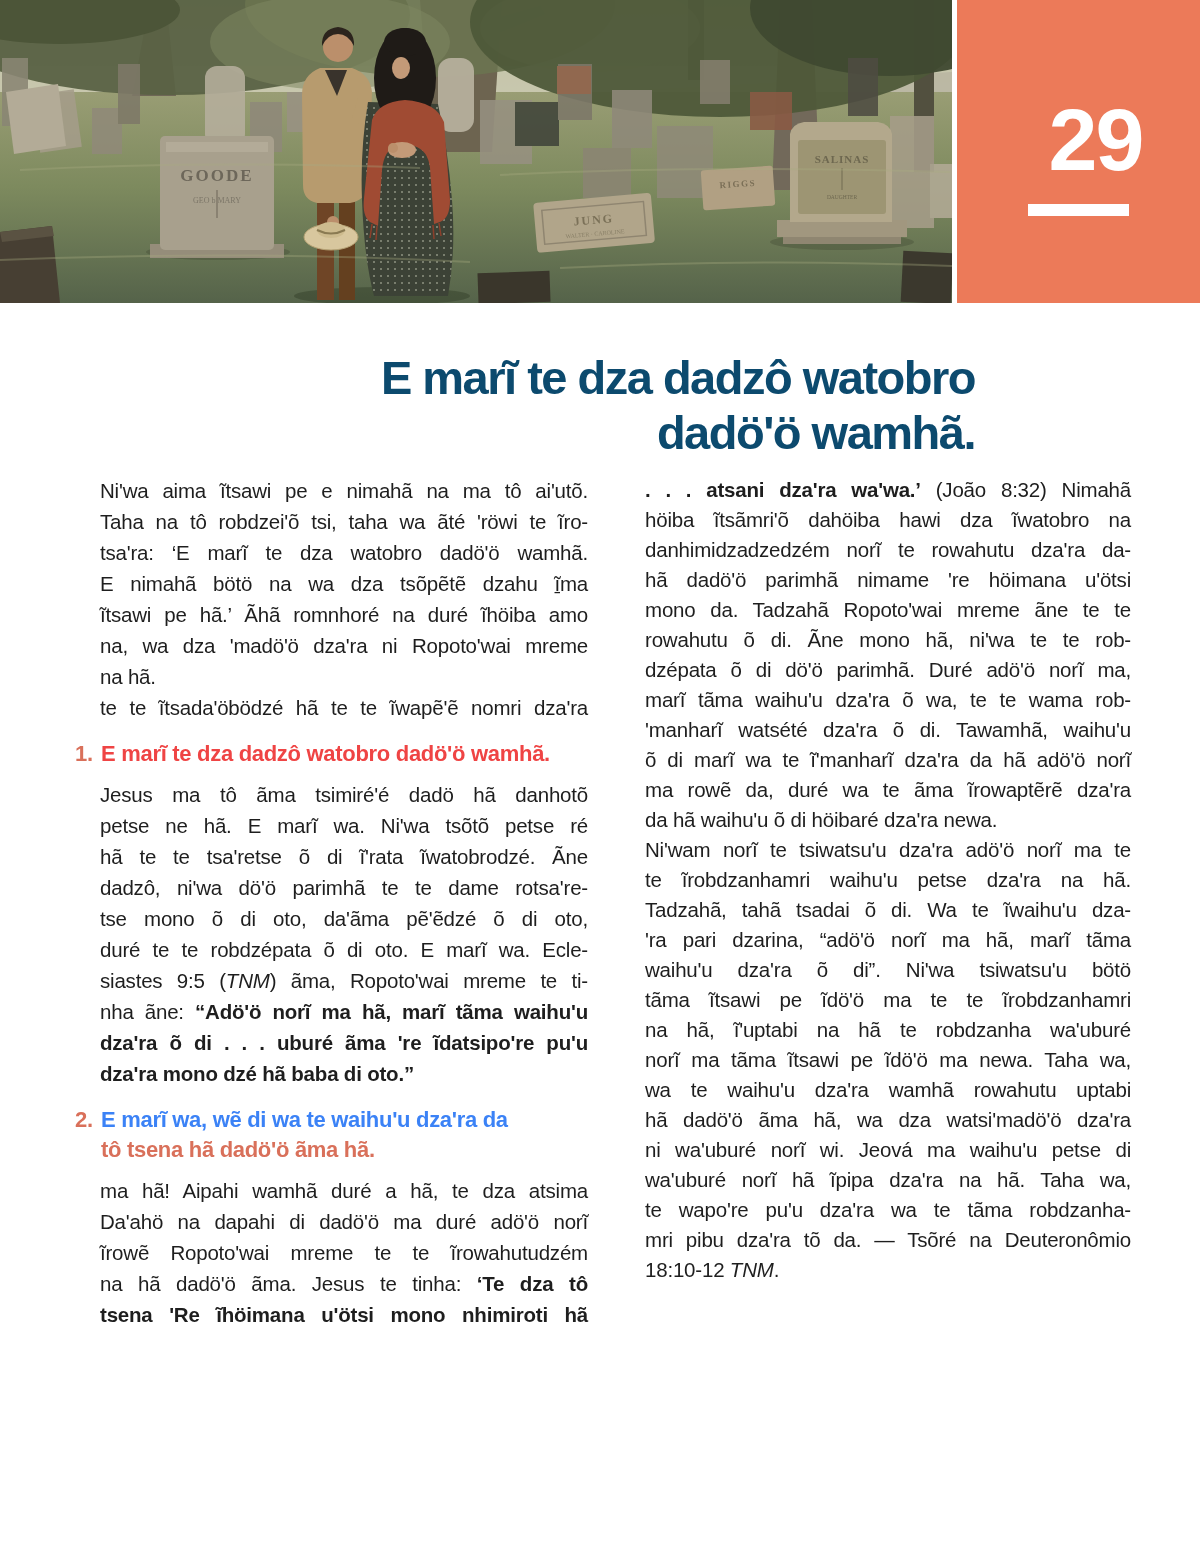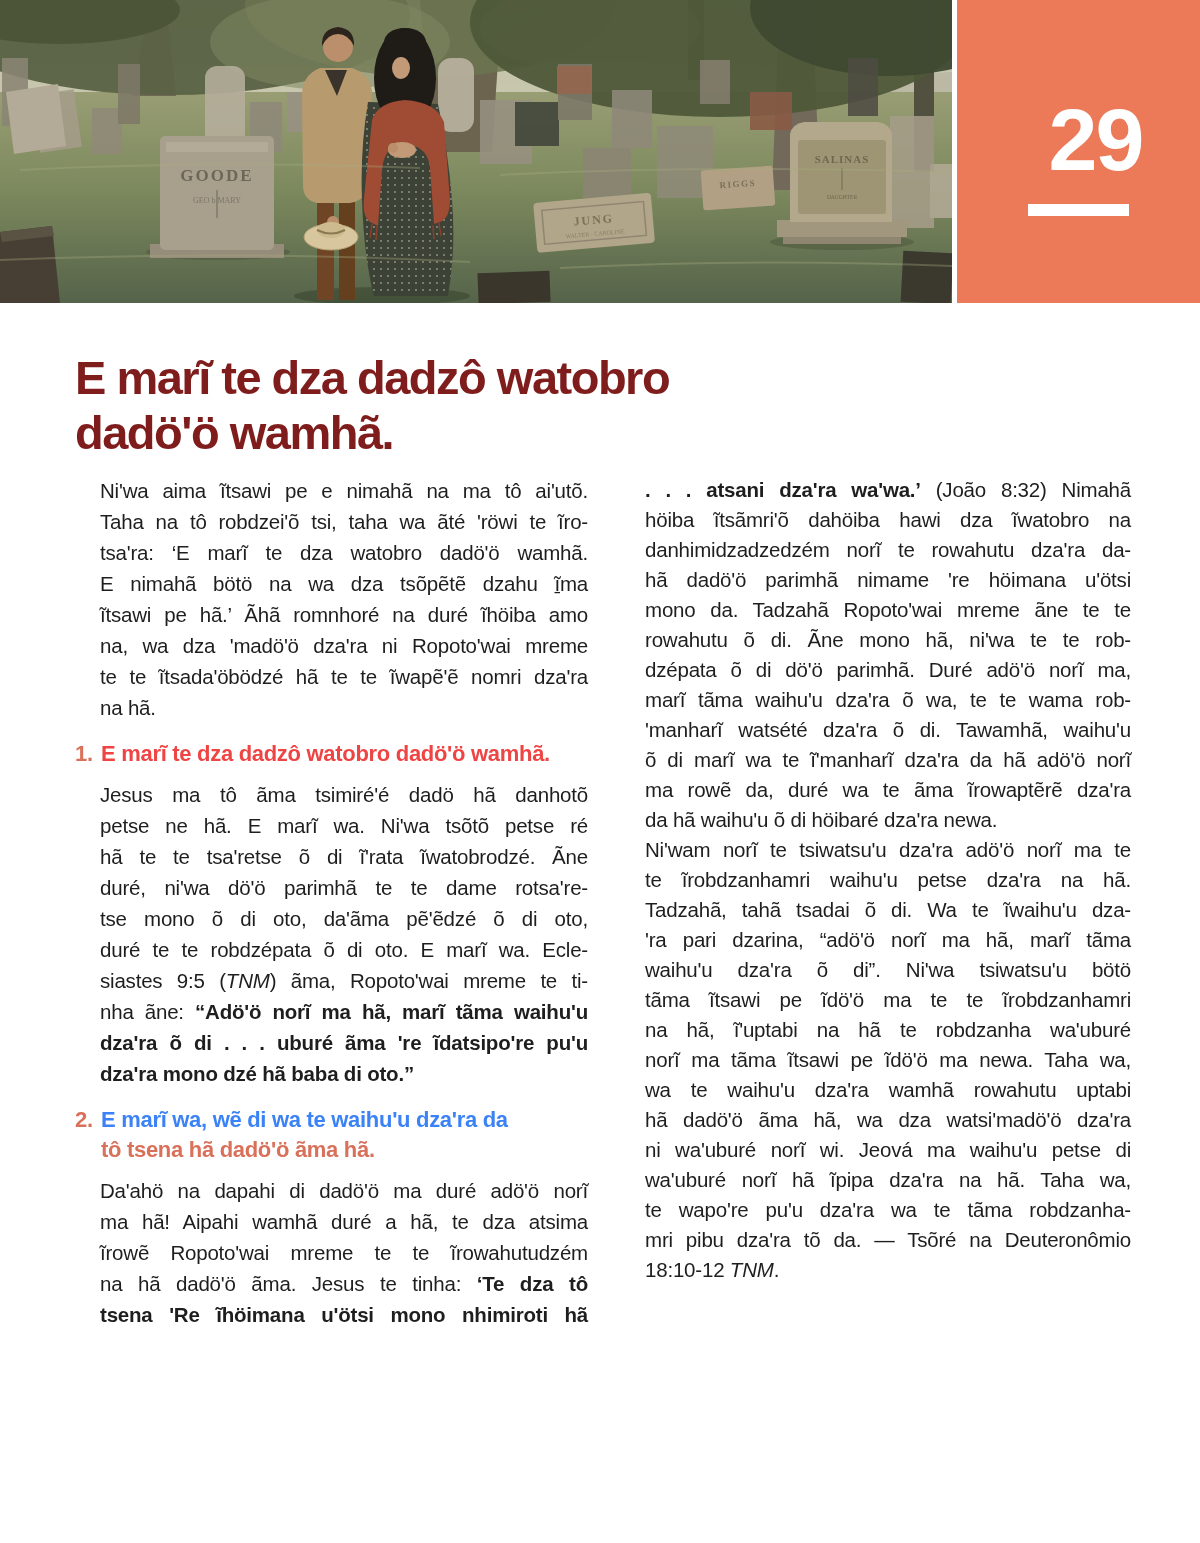--- a/index.html
+++ b/index.html
@@ -7,21 +7,21 @@
         font-family:"Liberation Sans","DejaVu Sans",sans-serif;color:#1e1e1e;}
   
   .hero{position:absolute;left:0;top:0;width:952px;height:303px;overflow:hidden;}
   .hero svg{display:block;}
   
   .badge{position:absolute;left:957px;top:0;width:277px;height:303px;}
   .badge-number{position:absolute;left:0;top:100px;width:100%;text-align:center;
         color:#fff;font-size:88px;font-weight:bold;line-height:80px;letter-spacing:-2px;}
   .badge-underline{position:absolute;left:71px;top:204px;width:101px;height:12px;background:#fff;}
   
-  .title{position:absolute;left:75px;top:350px;width:900px;color:#7f1d1d;}
+  .title{position:absolute;left:75px;top:350px;width:900px;color:#0c4a6e;text-align:right;}
   .title-line{font-size:47px;font-weight:bold;line-height:55px;letter-spacing:-1.5px;}
   
   .col{position:absolute;top:475px;}
   .col-left{left:75px;width:513px;}
   .col-right{left:645px;width:486px;}
   .p-block{margin:0;}
   .col-left .p-block{margin-left:25px;}
   .line{font-size:20.5px;line-height:31px;letter-spacing:-0.2px;
         text-align:justify;text-align-last:justify;white-space:normal;color:#1e1e1e;}
   .col-right .line{line-height:30px;}
@@ -200,47 +200,47 @@
     </div>
 
   <div class="col col-left">
       <div class="p-block">
         <div class="line"><span>Ni'wa aima ĩtsawi pe e nimahã na ma tô ai'utõ.</span></div>
         <div class="line"><span>Taha na tô robdzei'õ tsi, taha wa ãté 'röwi te ĩro-</span></div>
         <div class="line"><span>tsa'ra: ‘E marĩ te dza watobro dadö'ö wamhã.</span></div>
         <div class="line"><span>E nimahã bötö na wa dza tsõpẽtẽ dzahu ĩ̱ma</span></div>
         <div class="line"><span>ĩtsawi pe hã.’ Ãhã romnhoré na duré ĩhöiba amo</span></div>
         <div class="line"><span>na, wa dza 'madö'ö dza'ra ni Ropoto'wai mreme</span></div>
+        <div class="line end"><span>na hã.</span></div>
         <div class="line"><span>te te ĩtsada'öbödzé hã te te ĩwapẽ'ẽ nomri dza'ra</span></div>
-        <div class="line end"><span>na hã.</span></div>
       </div>
       <div class="h-block">
         <span class="h-num" style="color: rgb(217, 112, 90);">1.</span>
         <div class="h-line" style="color: #ef4444;">E marĩ te dza dadzô watobro dadö'ö wamhã.</div>
       </div>
       <div class="p-block">
         <div class="line"><span>Jesus ma tô ãma tsimiré'é dadö hã danhotõ</span></div>
         <div class="line"><span>petse ne hã. E marĩ wa. Ni'wa tsõtõ petse ré</span></div>
         <div class="line"><span>hã te te tsa'retse õ di ĩ'rata ĩwatobrodzé. Ãne</span></div>
-        <div class="line"><span>duré, ni'wa dö'ö parimhã te te dame rotsa're-</span></div>
+        <div class="line"><span>dadzô, ni'wa dö'ö parimhã te te dame rotsa're-</span></div>
         <div class="line"><span>tse mono õ di oto, da'ãma pẽ'ẽdzé õ di oto,</span></div>
         <div class="line"><span>duré te te robdzépata õ di oto. E marĩ wa. Ecle-</span></div>
         <div class="line"><span>siastes 9:5 (</span><span class="i">TNM</span><span>) ãma, Ropoto'wai mreme te ti-</span></div>
         <div class="line"><span>nha ãne: </span><span class="b">“Adö'ö norĩ ma hã, marĩ tãma waihu'u</span></div>
         <div class="line"><span class="b">dza'ra õ di . . . uburé ãma 're ĩdatsipo're pu'u</span></div>
         <div class="line end"><span class="b">dza'ra mono dzé hã baba di oto.”</span></div>
       </div>
       <div class="h-block">
         <span class="h-num" style="color: rgb(217, 112, 90);">2.</span>
         <div class="h-line" style="color: #3b82f6;">E marĩ wa, wẽ di wa te waihu'u dza'ra da</div>
         <div class="h-line" style="color: rgb(217, 112, 90);">tô tsena hã dadö'ö ãma hã.</div>
       </div>
       <div class="p-block">
+        <div class="line"><span>ma hã! Aipahi wamhã duré a hã, te dza atsima</span></div>
         <div class="line"><span>Da'ahö na dapahi di dadö'ö ma duré adö'ö norĩ</span></div>
-        <div class="line"><span>ma hã! Aipahi wamhã duré a hã, te dza atsima</span></div>
         <div class="line"><span>ĩrowẽ Ropoto'wai mreme te te ĩrowahutudzém</span></div>
         <div class="line"><span>na hã dadö'ö ãma. Jesus te tinha: </span><span class="b">‘Te dza tô</span></div>
         <div class="line"><span class="b">tsena 'Re ĩhöimana u'ötsi mono nhimiroti hã</span></div>
       </div>
     </div>
   <div class="col col-right">
       <div class="p-block">
         <div class="line"><span class="b">. . . atsani dza'ra wa'wa.’</span><span> (João 8:32) Nimahã</span></div>
         <div class="line"><span>höiba ĩtsãmri'õ dahöiba hawi dza ĩwatobro na</span></div>
         <div class="line"><span>danhimidzadzedzém norĩ te rowahutu dza'ra da-</span></div>

